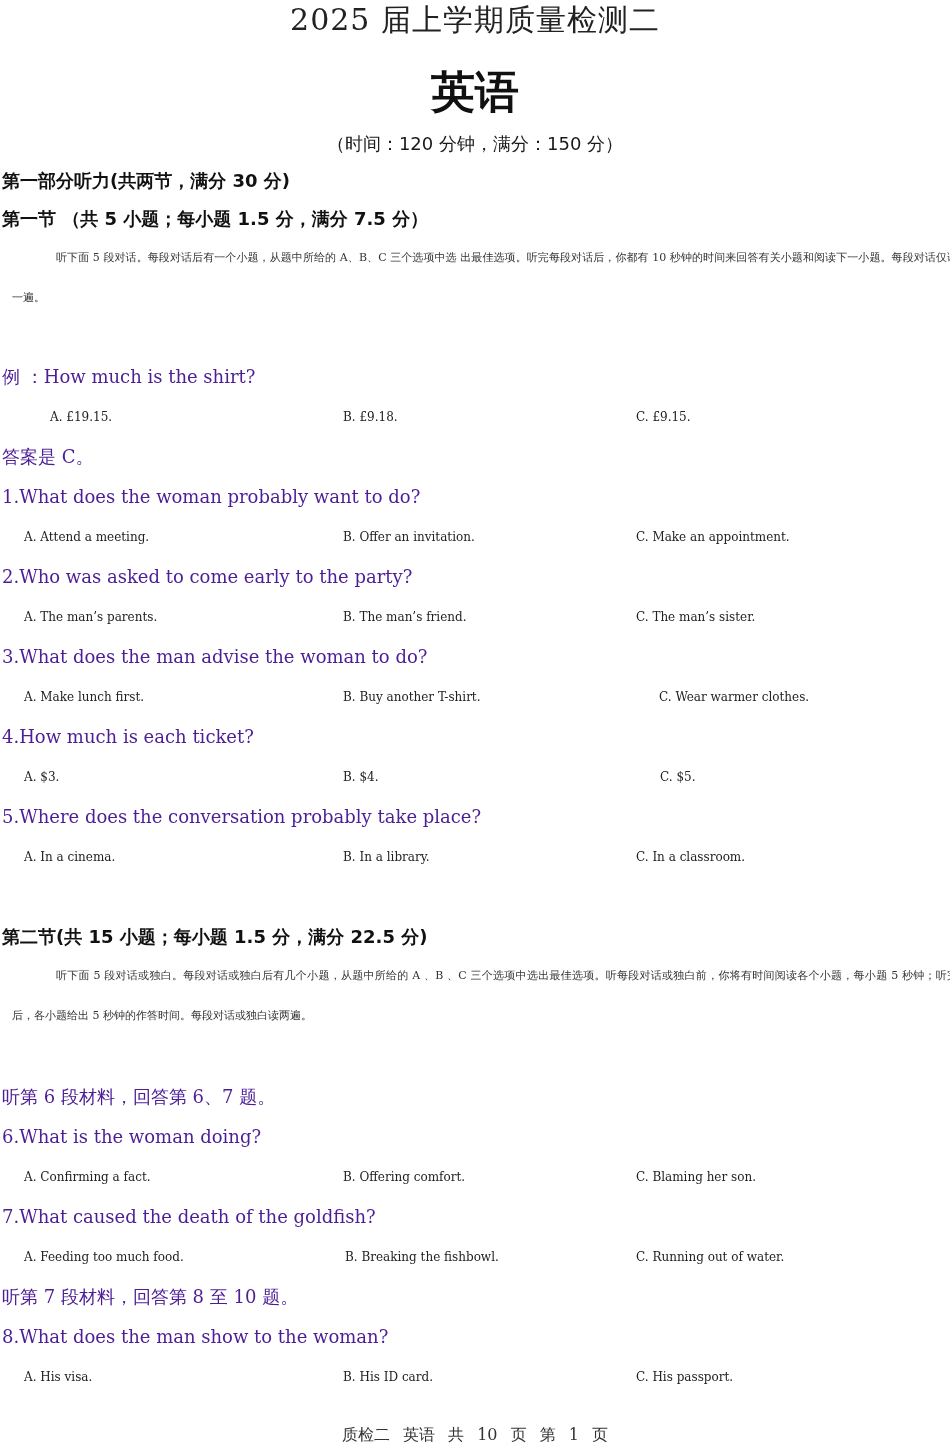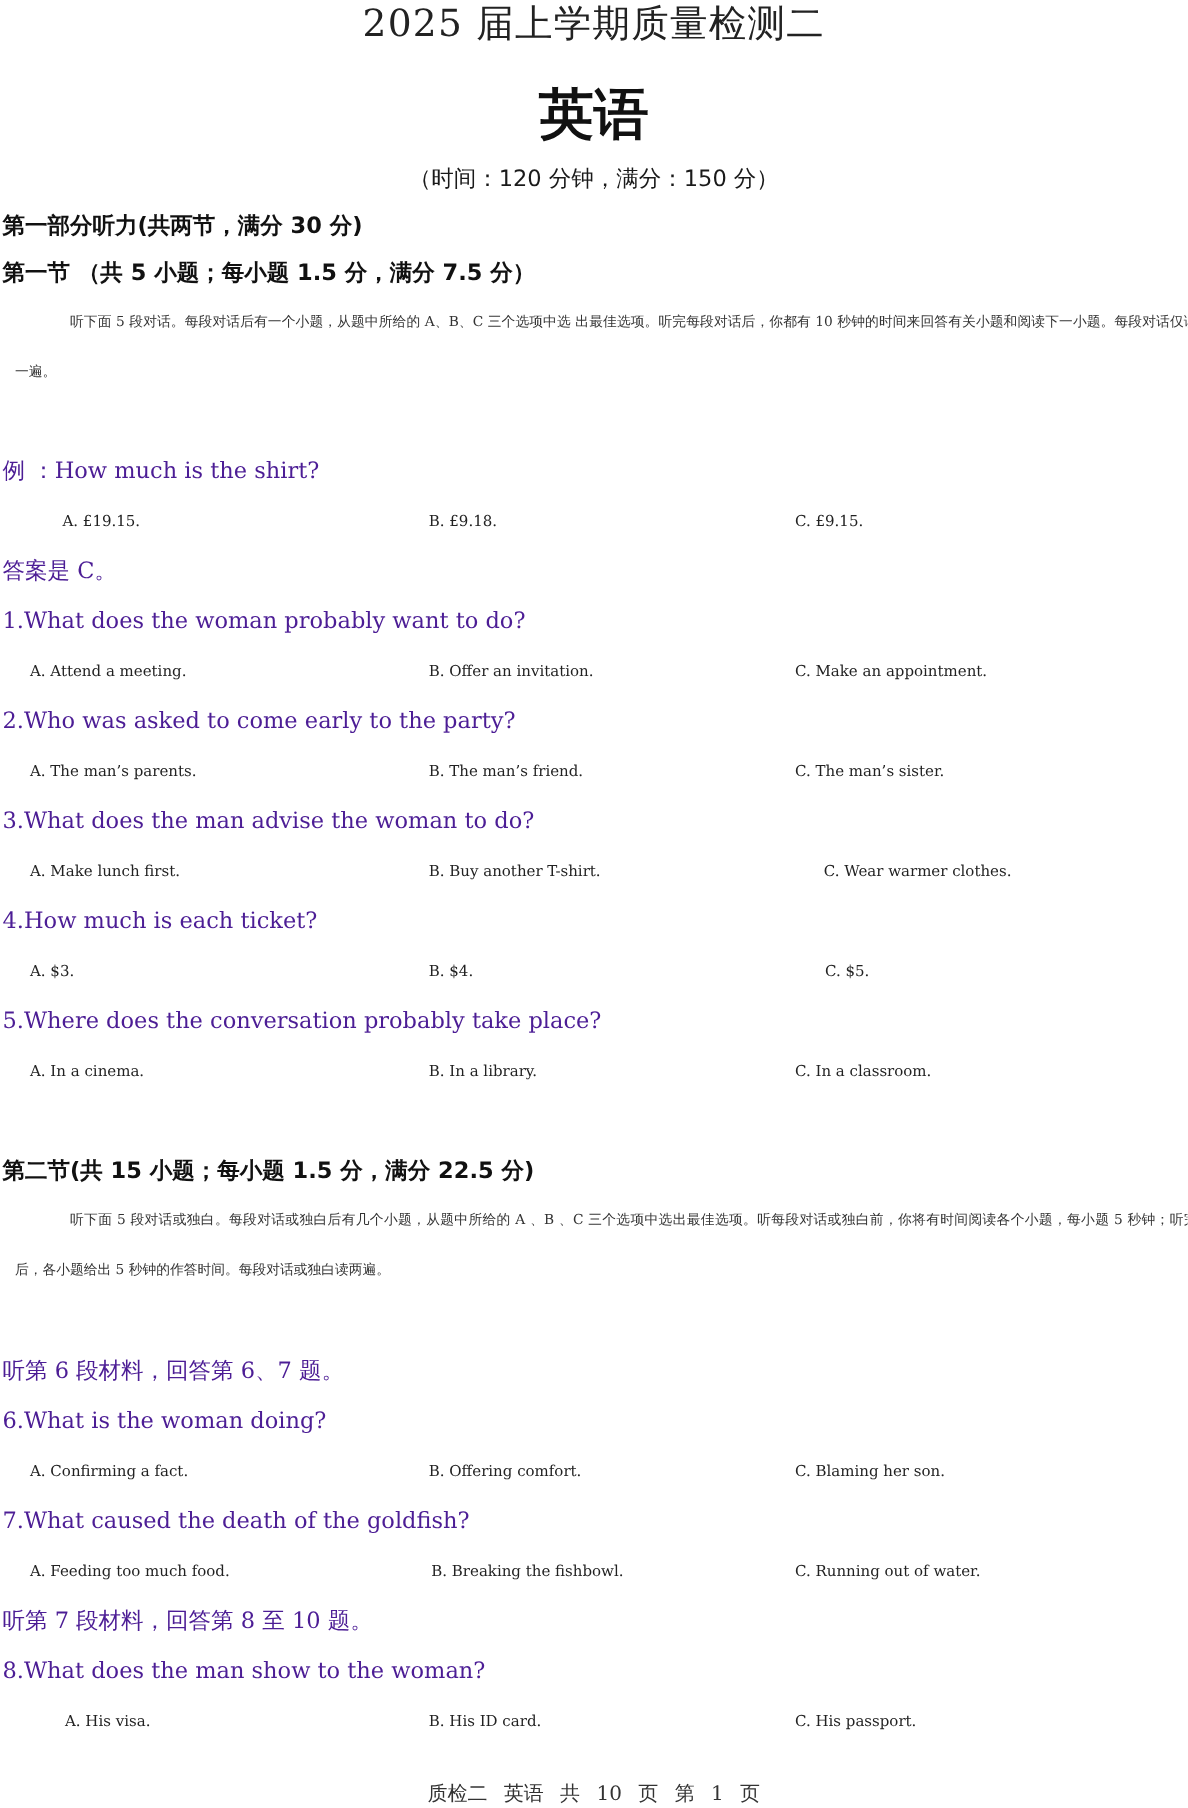--- a/index.html
+++ b/index.html
@@ -95,18 +95,18 @@
   <div class="abs opt" style="top:1164px; left:636px;">C. Blaming her son.</div>
 
   <div class="abs line" style="top:1204px;">7.What caused the death of the goldfish?</div>
   <div class="abs opt" style="top:1244px; left:24px;">A. Feeding too much food.</div>
   <div class="abs opt" style="top:1244px; left:345px;">B. Breaking the fishbowl.</div>
   <div class="abs opt" style="top:1244px; left:636px;">C. Running out of water.</div>
 
   <div class="abs line" style="top:1284px;">听第 7 段材料，回答第 8 至 10 题。</div>
 
   <div class="abs line" style="top:1324px;">8.What does the man show to the woman?</div>
-  <div class="abs opt" style="top:1364px; left:24px;margin-left:28px;">A. His visa.</div>
+  <div class="abs opt" style="top:1364px; left:24px;">A. His visa.</div>
   <div class="abs opt" style="top:1364px; left:343px;">B. His ID card.</div>
   <div class="abs opt" style="top:1364px; left:636px;">C. His passport.</div>
 
   <div class="abs footer">质检二  英语  共 10 页  第 1 页</div>
 </div>
 
 </body></html>

